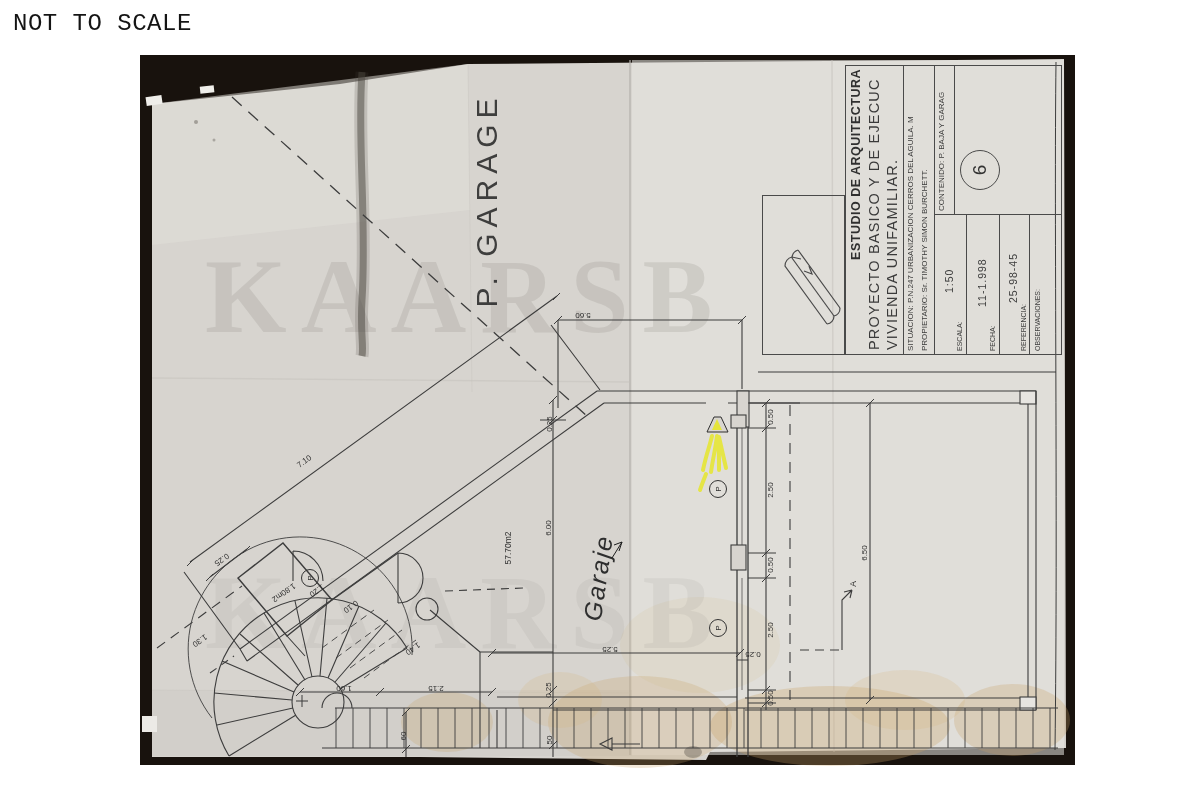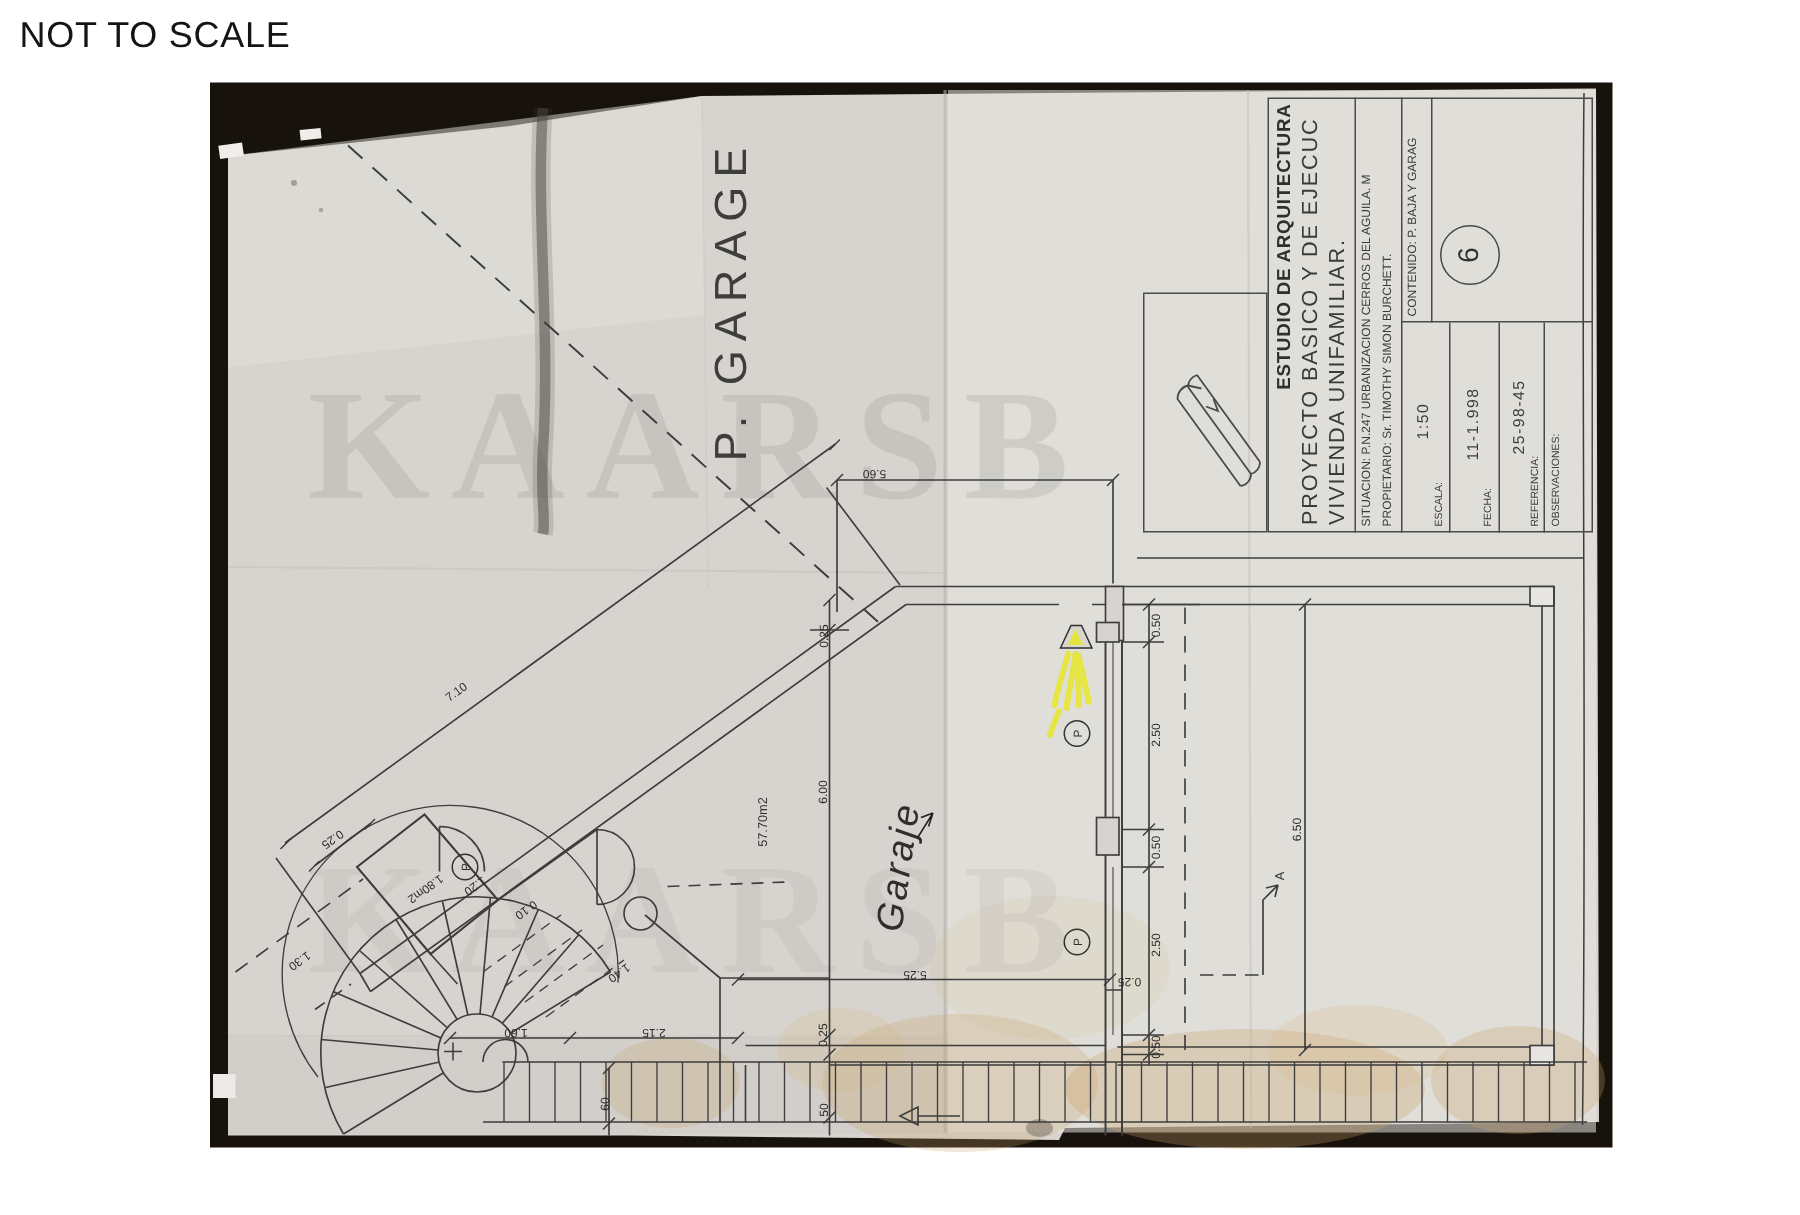--- a/index.html
+++ b/index.html
@@ -1,18 +1,18 @@
 <!DOCTYPE html>
 <html><head>
 <meta charset="utf-8">
 <style>
   html,body{margin:0;padding:0;background:#ffffff;width:1200px;height:810px;overflow:hidden;
     font-family:"Liberation Sans",sans-serif;}
   #stage{position:relative;width:1200px;height:810px;}
-  .note{position:absolute;left:13px;top:10px;font-family:Liberation Sans, sans-serif;
+  .note{position:absolute;left:13px;top:10px;font-family:Liberation Mono, monospace;
     font-size:24px;letter-spacing:.5px;color:#141414;}
   svg{position:absolute;left:0;top:0;}
   svg text{font-family:"Liberation Sans",sans-serif;fill:#2e2e2e;}
   .dim{font-size:8px;}
   .dim-big{font-size:8.5px;}
   .wm{font-family:"Liberation Serif",serif;font-weight:bold;fill:#6e6a62;letter-spacing:14px;}
   
   #tb{position:absolute;left:762px;top:62px;width:300px;height:310px;z-index:5;}
   #tb-inner{position:absolute;left:0;top:0;width:310px;height:300px;
     transform-origin:0 0;transform:rotate(-90deg) translateX(-310px);color:#3c3c3c;}

